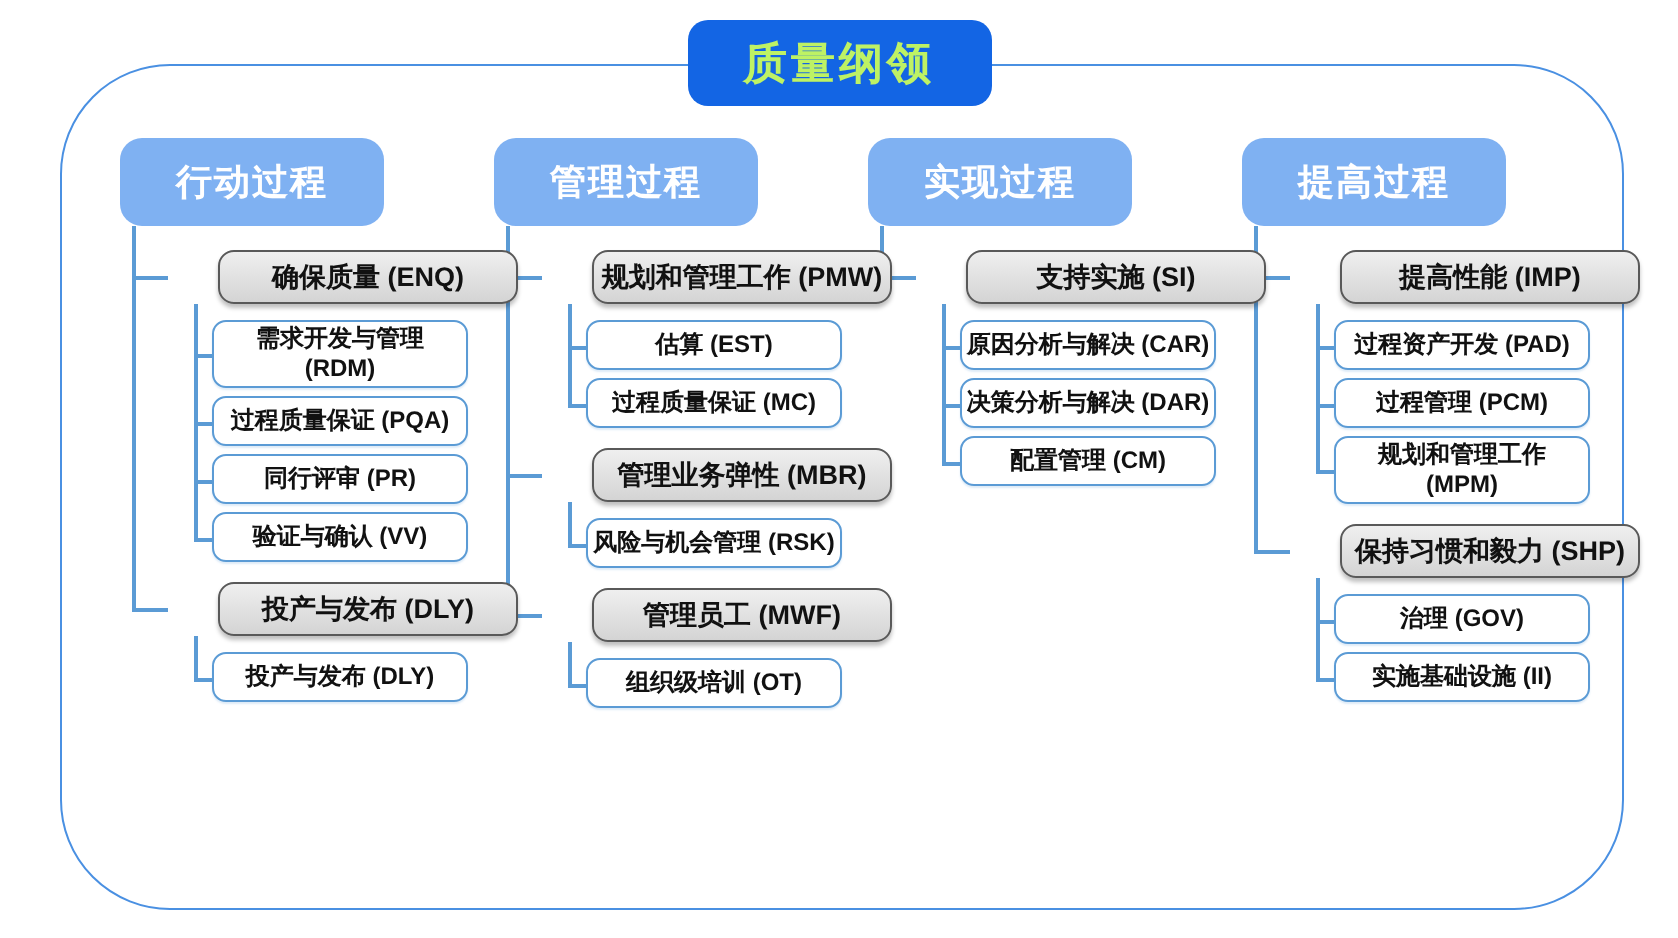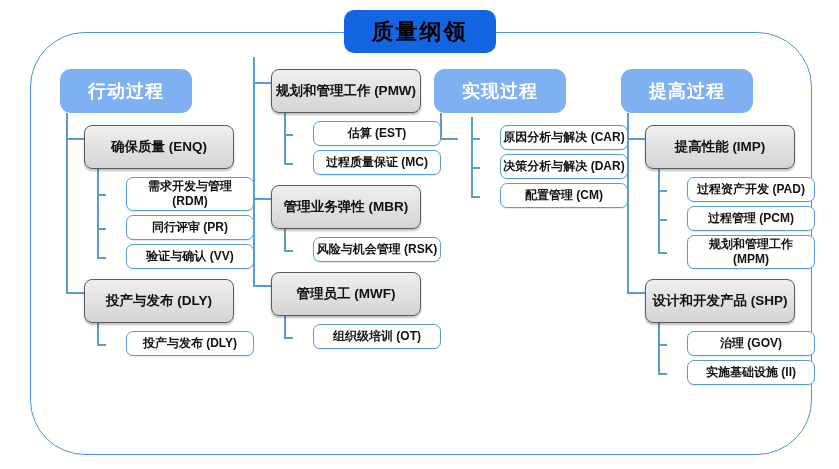--- a/index.html
+++ b/index.html
@@ -20,21 +20,21 @@
     width:839px;height:469px;overflow:hidden;position:relative;
   }
   .canvas{position:relative;width:839px;height:469px;background:#ffffff;}
   .frame{
     position:absolute;left:30px;top:32px;width:782px;height:423px;
     border:1.5px solid var(--frame);border-radius:55px;
   }
   .title{
     position:absolute;top:10px;left:50%;transform:translateX(-50%);
     width:152px;height:43px;background:var(--title-bg);border-radius:10px;
-    color:#000000;font-size:22px;font-weight:bold;text-align:center;line-height:43px;
+    color:#bef264;font-size:22px;font-weight:bold;text-align:center;line-height:43px;
     letter-spacing:2px;z-index:3;
   }
   .columns{
     position:absolute;left:60px;top:69px;display:flex;gap:11px;z-index:2;
   }
   .column{width:176px;flex:0 0 176px;}
   .col-header{
     display:inline-block;min-width:118px;height:44px;padding:0 28px;
     background:var(--header-bg);border-radius:11px;color:#ffffff;
     font-size:18px;font-weight:bold;text-align:center;line-height:44px;
@@ -45,81 +45,84 @@
   .group::before{ 
     content:'';position:absolute;left:6px;top:13px;width:18px;height:0;
     border-top:2px solid var(--line);
   }
   .group::after{ 
     content:'';position:absolute;left:6px;top:-12px;bottom:-10px;width:0;
     border-left:2px solid var(--line);
   }
   .group:last-child::after{bottom:auto;height:26px;}
   .parent-box{
-    width:150px;height:44px;
+    width:150px;height:27px;
     background:linear-gradient(to bottom,var(--parent-bg-top),var(--parent-bg-bot));
     border:1.5px solid var(--parent-border);border-radius:8px;
     font-size:13.5px;font-weight:bold;color:var(--text);
     display:flex;align-items:center;justify-content:center;text-align:center;
     box-shadow:0 2px 2px rgba(0,0,0,0.25);
-    margin-bottom:8px;position:relative;z-index:1;white-space:nowrap;
+    margin-bottom:8px;position:relative;z-index:1;white-space:nowrap;margin-left:25px;
   }
   .children{margin-left:13px;}
   .child{position:relative;padding-left:9px;margin-bottom:4px;}
   .child::before{ 
     content:'';position:absolute;left:0;top:50%;width:9px;height:0;
     border-top:2px solid var(--line);
   }
   .child::after{ 
     content:'';position:absolute;left:0;top:-8px;bottom:-4px;width:0;
     border-left:2px solid var(--line);
   }
   .child:last-child::after{bottom:auto;height:calc(50% + 8px);}
   .child-box{
     width:128px;min-height:25px;background:#ffffff;
     border:1.5px solid var(--child-border);border-radius:7px;
     font-size:12px;font-weight:bold;color:var(--text);
     display:flex;align-items:center;justify-content:center;text-align:center;
     padding:1px 2px;white-space:pre-line;line-height:1.25;
     box-shadow:0 1px 1px rgba(91,155,213,0.2);
-    position:relative;z-index:1;margin-left:20px;
+    position:relative;z-index:1;
   }
 </style>
 </head>
 <body>
 
 <div class="canvas">
   <div class="frame"></div>
   <div class="title">质量纲领</div>
   <div class="columns">
       <div class="column"><div class="col-header">行动过程</div><div class="col-body">
           <div class="group">
             <div class="parent-box">确保质量 (ENQ)</div>
             <div class="children">
               <div class="child">
                 <div class="child-box">需求开发与管理 (RDM)</div>
+              </div>
+              <div class="child">
+                <div class="child-box">过程质量保证 (PQA)</div>
               </div>
               <div class="child">
                 <div class="child-box">同行评审 (PR)</div>
               </div>
               <div class="child">
                 <div class="child-box">验证与确认 (VV)</div>
               </div>
             </div>
           </div>
           <div class="group">
             <div class="parent-box">投产与发布 (DLY)</div>
             <div class="children">
               <div class="child">
                 <div class="child-box">投产与发布 (DLY)</div>
               </div>
             </div>
           </div>
         </div></div>
-      <div class="column"><div class="col-body">
+      <div class="column"><div class="col-header">管理过程</div><div class="col-body">
           <div class="group">
             <div class="parent-box">规划和管理工作 (PMW)</div>
             <div class="children">
               <div class="child">
                 <div class="child-box">估算 (EST)</div>
               </div>
               <div class="child">
                 <div class="child-box">过程质量保证 (MC)</div>
               </div>
             </div>
@@ -136,20 +139,21 @@
             <div class="parent-box">管理员工 (MWF)</div>
             <div class="children">
               <div class="child">
                 <div class="child-box">组织级培训 (OT)</div>
               </div>
             </div>
           </div>
         </div></div>
       <div class="column"><div class="col-header">实现过程</div><div class="col-body">
           <div class="group">
+            <div class="parent-box">支持实施 (SI)</div>
             <div class="children">
               <div class="child">
                 <div class="child-box">原因分析与解决 (CAR)</div>
               </div>
               <div class="child">
                 <div class="child-box">决策分析与解决 (DAR)</div>
               </div>
               <div class="child">
                 <div class="child-box">配置管理 (CM)</div>
               </div>
@@ -166,21 +170,21 @@
               <div class="child">
                 <div class="child-box">过程管理 (PCM)</div>
               </div>
               <div class="child">
                 <div class="child-box">规划和管理工作
 (MPM)</div>
               </div>
             </div>
           </div>
           <div class="group">
-            <div class="parent-box">设计和开发产品 (SHP)</div>
+            <div class="parent-box">保持习惯和毅力 (SHP)</div>
             <div class="children">
               <div class="child">
                 <div class="child-box">治理 (GOV)</div>
               </div>
               <div class="child">
                 <div class="child-box">实施基础设施 (II)</div>
               </div>
             </div>
           </div>
         </div></div>

